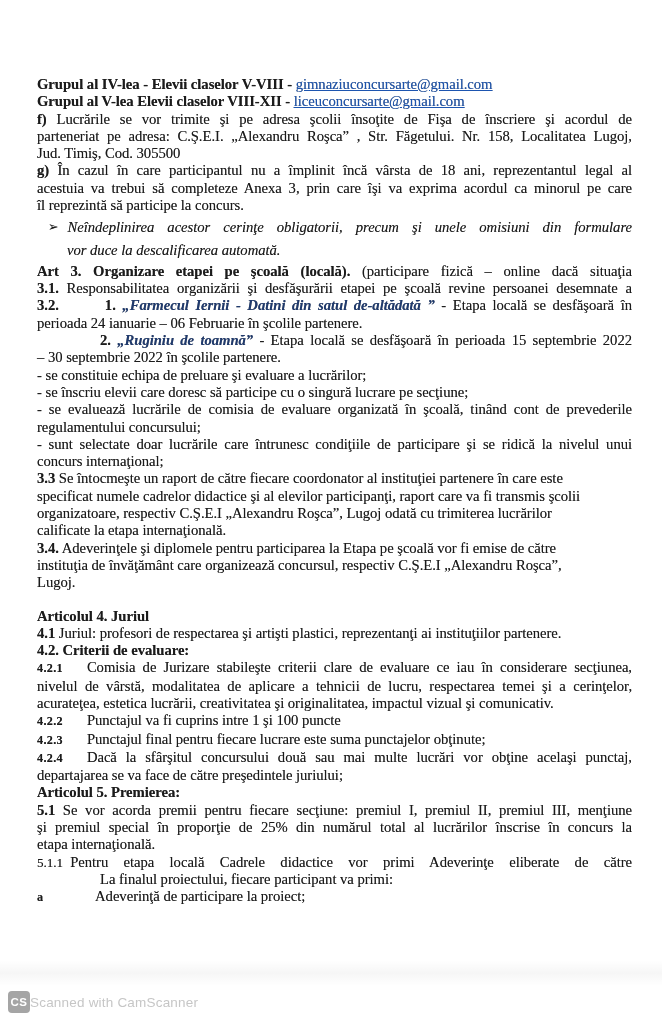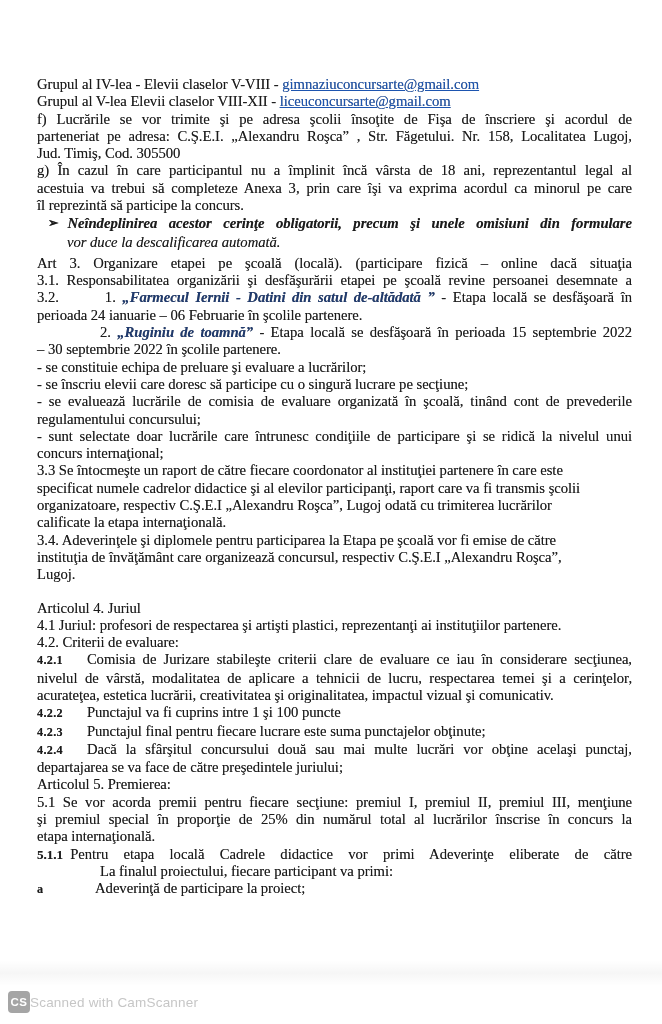--- a/index.html
+++ b/index.html
@@ -20,28 +20,28 @@
   .content{
     position:absolute;left:37px;top:76px;width:595px;
     font-size:14.7px;line-height:17.3px;color:var(--text);
     letter-spacing:-0.05px;
     text-shadow:0 0 .5px rgba(25,25,25,.55);
   }
   .line{text-align:left;white-space:nowrap;}
   .line.j{text-align:justify;text-align-last:justify;}
   .line.ind63{padding-left:63px;}
   .line.gap12{margin-top:16px;}
-  .line.bullet1{padding-left:11px;font-weight:700;font-style:italic;line-height:18px;}
+  .line.bullet1{padding-left:11px;font-weight:400;font-style:italic;line-height:26px;}
   .line.bullet2{padding-left:30px;font-weight:400;font-style:italic;line-height:19.5px;margin-bottom:2px;}
-  .b{font-weight:400;}
+  .b{font-weight:700;}
   .link{color:var(--link);text-decoration:underline;cursor:pointer;}
   .title{color:var(--title);font-weight:700;font-style:italic;}
   .arrow{font-style:normal;font-size:12.5px;margin-right:9px;position:relative;top:-1px;}
   .n1{font-weight:700;font-size:12.2px;letter-spacing:.3px;margin-right:24px;text-align:right;}
-  .n2{font-weight:700;font-size:13.2px;margin-right:7px;}
+  .n2{font-weight:400;font-size:13.2px;margin-right:7px;}
   .na{font-weight:700;font-size:12.2px;margin-right:52px;}
   .scan-shadow{
     position:absolute;left:0;right:0;top:960px;height:26px;
     background:linear-gradient(to bottom, rgba(0,0,0,0), rgba(0,0,0,0.035) 50%, rgba(0,0,0,0));
   }
   .footer{
     position:absolute;left:8px;top:991px;
     display:flex;align-items:center;gap:0;
     font-family:"Liberation Sans", sans-serif;
   }

